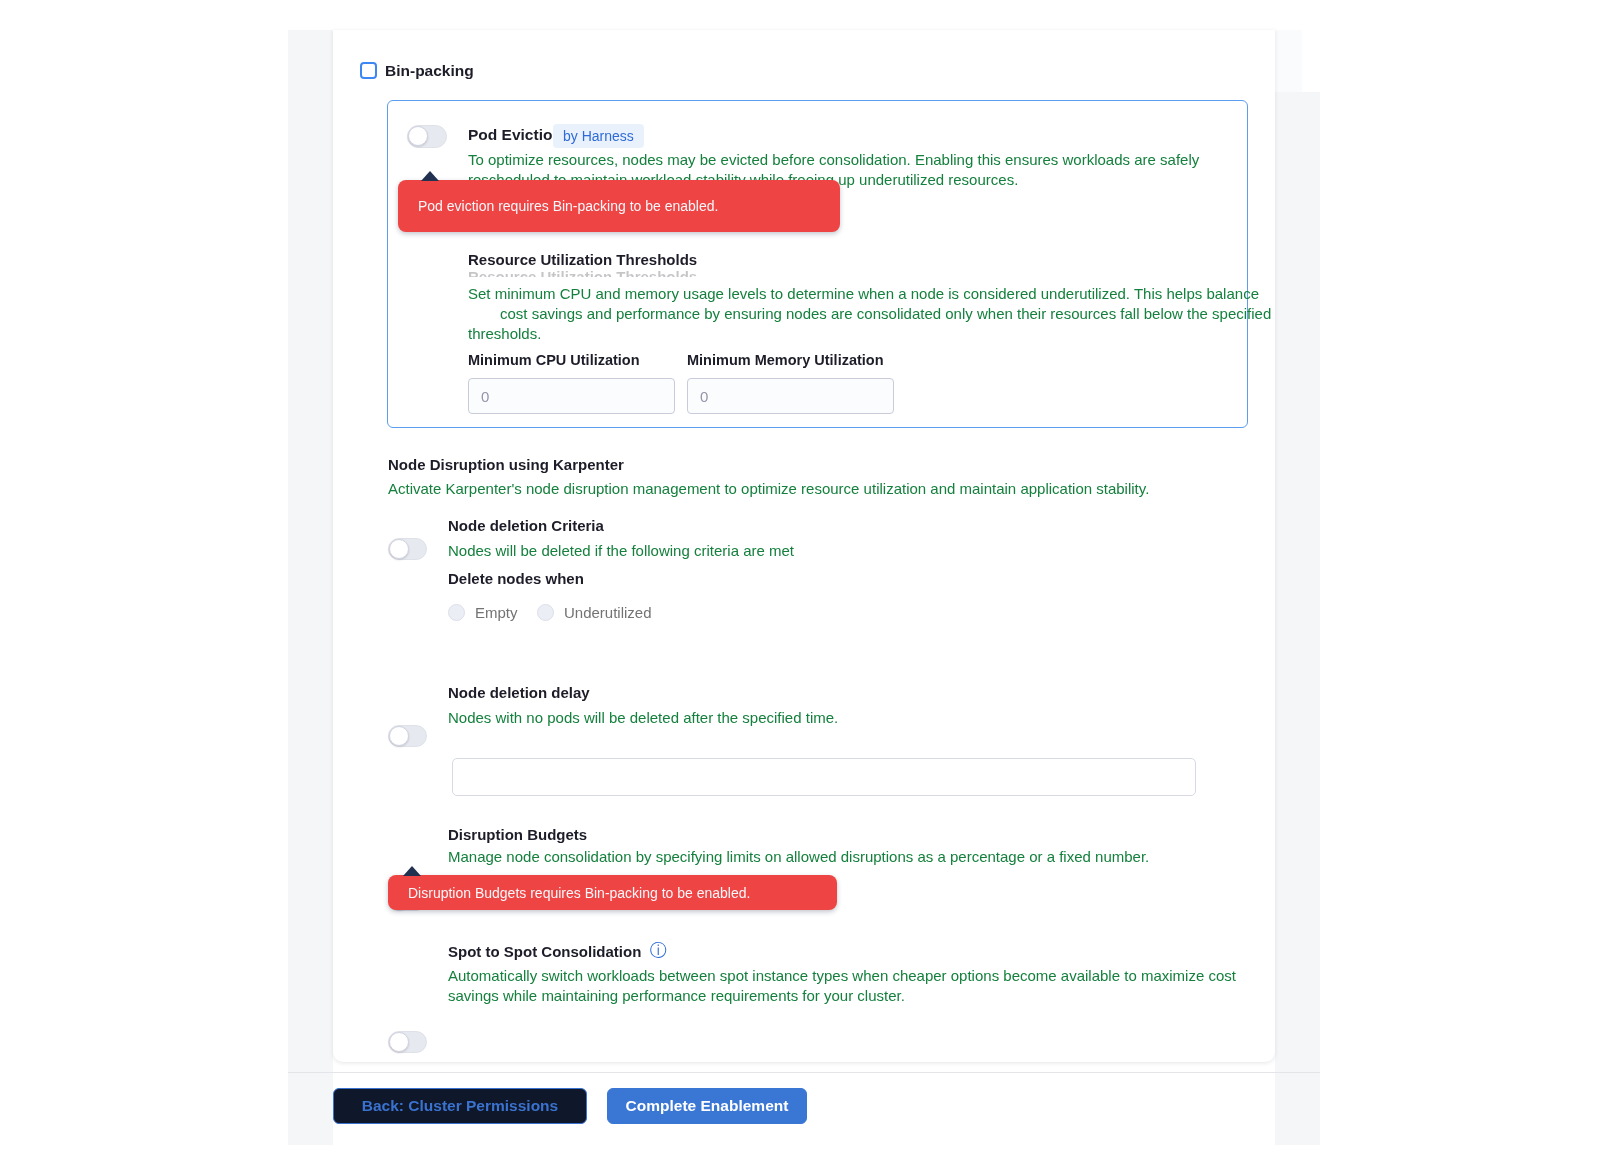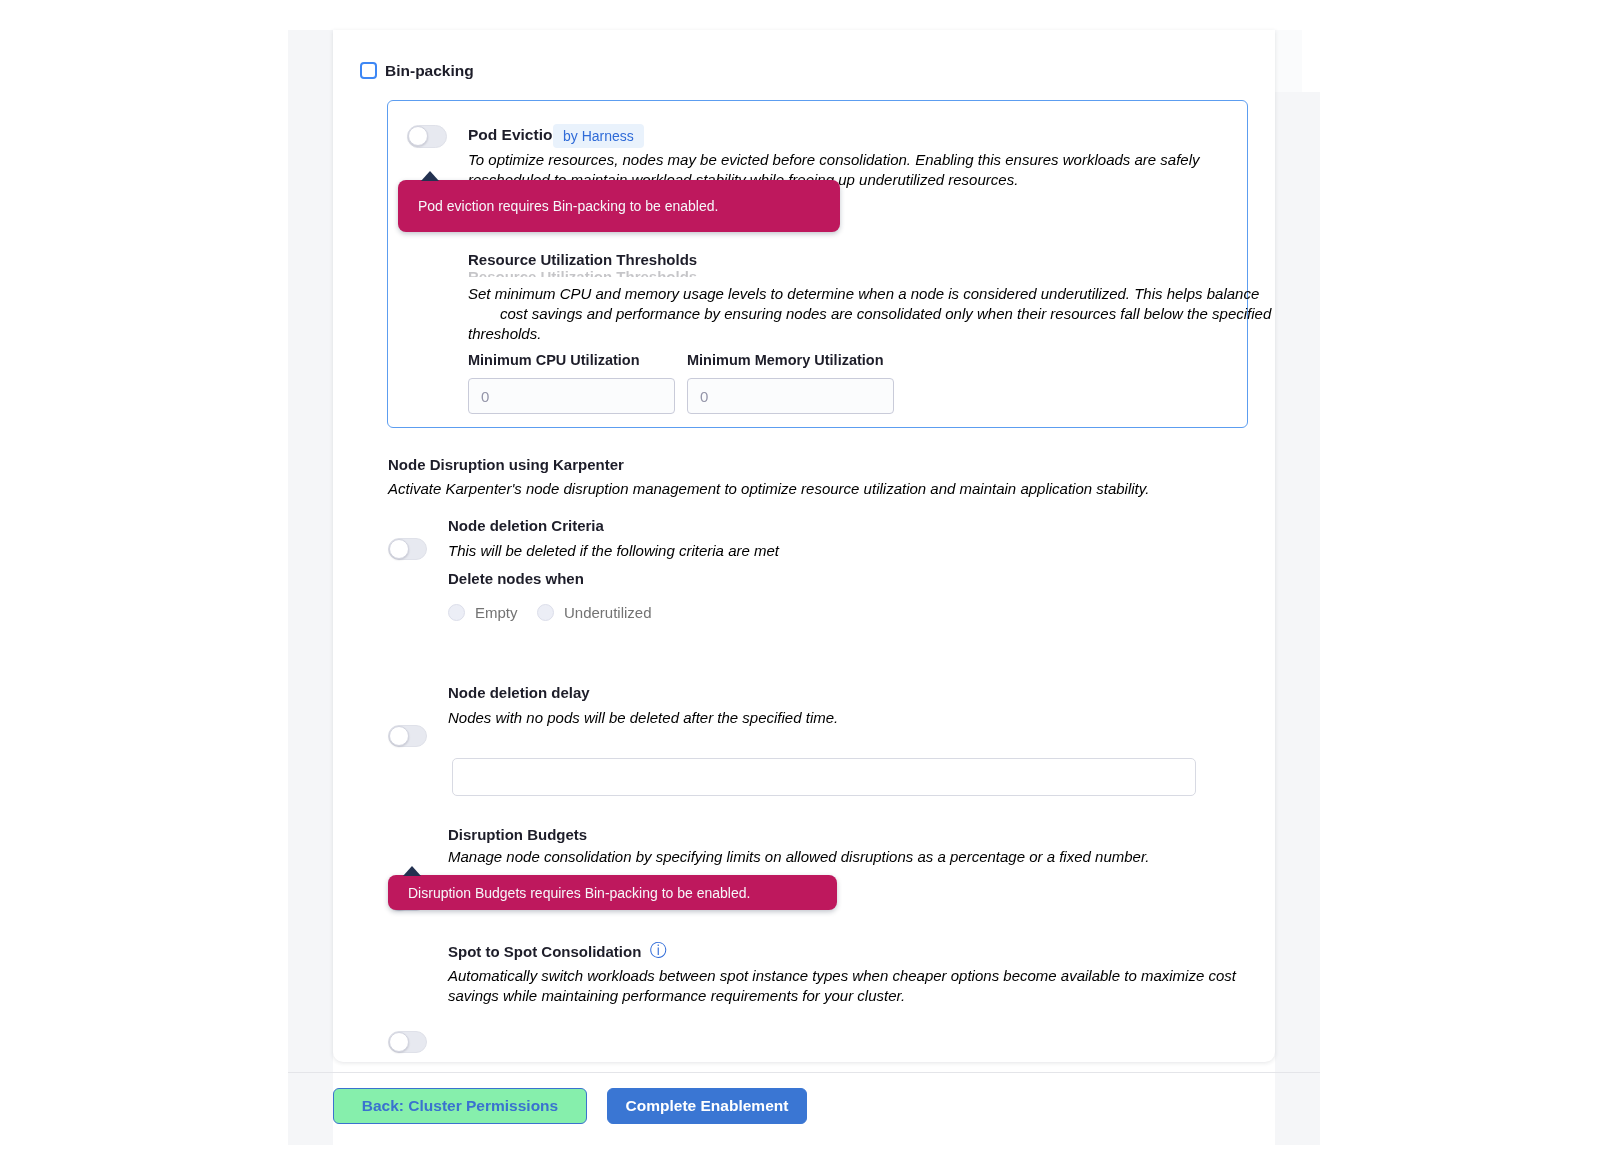--- a/index.html
+++ b/index.html
@@ -13,21 +13,21 @@
     background:#ffffff;border-radius:0 0 10px 10px;
     box-shadow:0 1px 4px rgba(31,41,55,.12);
   }
   .divider{background:#e4e5e9;height:1px;}
   .checkbox{
     width:17px;height:17px;border:2px solid #3d87f5;border-radius:4px;
     background:#fff;box-sizing:border-box;cursor:pointer;
   }
   .h-bold{font-weight:700;color:#1d1d29;font-size:15px;white-space:nowrap;}
   .h-big{font-size:15.5px;}
-  .body-text{font-size:15px;color:#000000;white-space:nowrap;font-style:italic;}
+  .body-text{font-size:15px;color:#15803d;white-space:nowrap;}
   .panel{
     border:1.5px solid #5c9df0;border-radius:6px;background:#fff;box-sizing:border-box;
   }
   .toggle{
     width:39px;height:22px;border-radius:12px;background:#e7e9f0;
     border:1px solid #dfe1e9;box-sizing:border-box;position:relative;cursor:pointer;
   }
   .toggle .knob{
     position:absolute;left:0;top:0;width:20px;height:20px;border-radius:50%;
     background:#ffffff;border:1px solid #d2d4df;box-sizing:border-box;
@@ -45,21 +45,21 @@
     background:#fbfcfd;box-sizing:border-box;padding:0 12px;font-size:15px;
     color:#2c2c36;font-family:"Liberation Sans",sans-serif;outline:none;
   }
   .text-input::placeholder{color:#9495a9;}
   .long-input{
     width:744px;height:38px;border:1px solid #d8dae3;border-radius:5px;
     background:#ffffff;box-sizing:border-box;padding:0 12px;font-size:15px;
     font-family:"Liberation Sans",sans-serif;outline:none;
   }
   .tooltip{
-    background:#be185d;color:#f6f7fa;font-size:14px;border-radius:8px;
+    background:#ef4444;color:#f6f7fa;font-size:14px;border-radius:8px;
     display:flex;align-items:center;padding:0 20px;box-sizing:border-box;
     box-shadow:0 2px 5px rgba(20,30,60,.25);white-space:nowrap;z-index:5;
   }
   .tooltip .arrow{
     position:absolute;top:-9px;width:0;height:0;
     border-left:9px solid transparent;border-right:9px solid transparent;
     border-bottom:10px solid #233150;
   }
   .radio{
     display:inline-block;width:17px;height:17px;border-radius:50%;
@@ -69,21 +69,21 @@
   .info-icon{
     display:inline-flex;align-items:center;justify-content:center;
     width:18px;height:18px;color:#2f6bd8;font-size:17px;line-height:18px;cursor:pointer;
   }
   .title-row{display:flex;align-items:center;gap:8px;}
   .btn{
     display:flex;align-items:center;justify-content:center;height:36px;
     border-radius:6px;font-size:15.5px;font-weight:700;cursor:pointer;
     font-family:"Liberation Sans",sans-serif;box-sizing:border-box;white-space:nowrap;
   }
-  .btn-outline{background:#86efac;border:1.5px solid #3a72cf;color:#3a72cf;}
+  .btn-outline{background:#0f172a;border:1.5px solid #3a72cf;color:#3a72cf;}
   .btn-primary{background:#3a76d3;border:1.5px solid #3a76d3;color:#ffffff;}
 </style>
 </head>
 <body>
 
 <div id="screen">
 
   <div class="abs strip" style="left:288px;top:30px;width:45px;height:1115px;"></div>
   <div class="abs strip" style="left:1275px;top:92px;width:45px;height:1053px;"></div>
   <div class="abs" style="left:1275px;top:30px;width:27px;height:62px;background:#fafbfc;"></div>
@@ -119,21 +119,21 @@
   <input class="abs text-input" style="left: 468px; top: 378px;" placeholder="0">
   <input class="abs text-input" style="left: 687px; top: 378px;" placeholder="0">
 
   <div class="abs h-bold" style="left:388px;top:456px;">Node Disruption using Karpenter</div>
   <div class="abs body-text" style="left:388px;top:480px;">Activate Karpenter's node disruption management to optimize resource utilization and maintain application stability.</div>
 
   <div class="abs toggle" style="left:388px;top:515px;">
     <span class="knob"></span>
   </div>
   <div class="abs h-bold" style="left:448px;top:517px;">Node deletion Criteria</div>
-  <div class="abs body-text" style="left:448px;top:542px;">This will be deleted if the following criteria are met</div>
+  <div class="abs body-text" style="left:448px;top:542px;">Nodes will be deleted if the following criteria are met</div>
   <div class="abs h-bold" style="left:448px;top:570px;">Delete nodes when</div>
 
   <span class="abs radio" style="left:448px;top:604px;"></span>
   <div class="abs radio-label" style="left:475px;top:604px;">Empty</div>
   <span class="abs radio" style="left:537px;top:604px;"></span>
   <div class="abs radio-label" style="left:564px;top:604px;">Underutilized</div>
 
   <div class="abs toggle" style="left:388px;top:680px;">
     <span class="knob"></span>
   </div>

